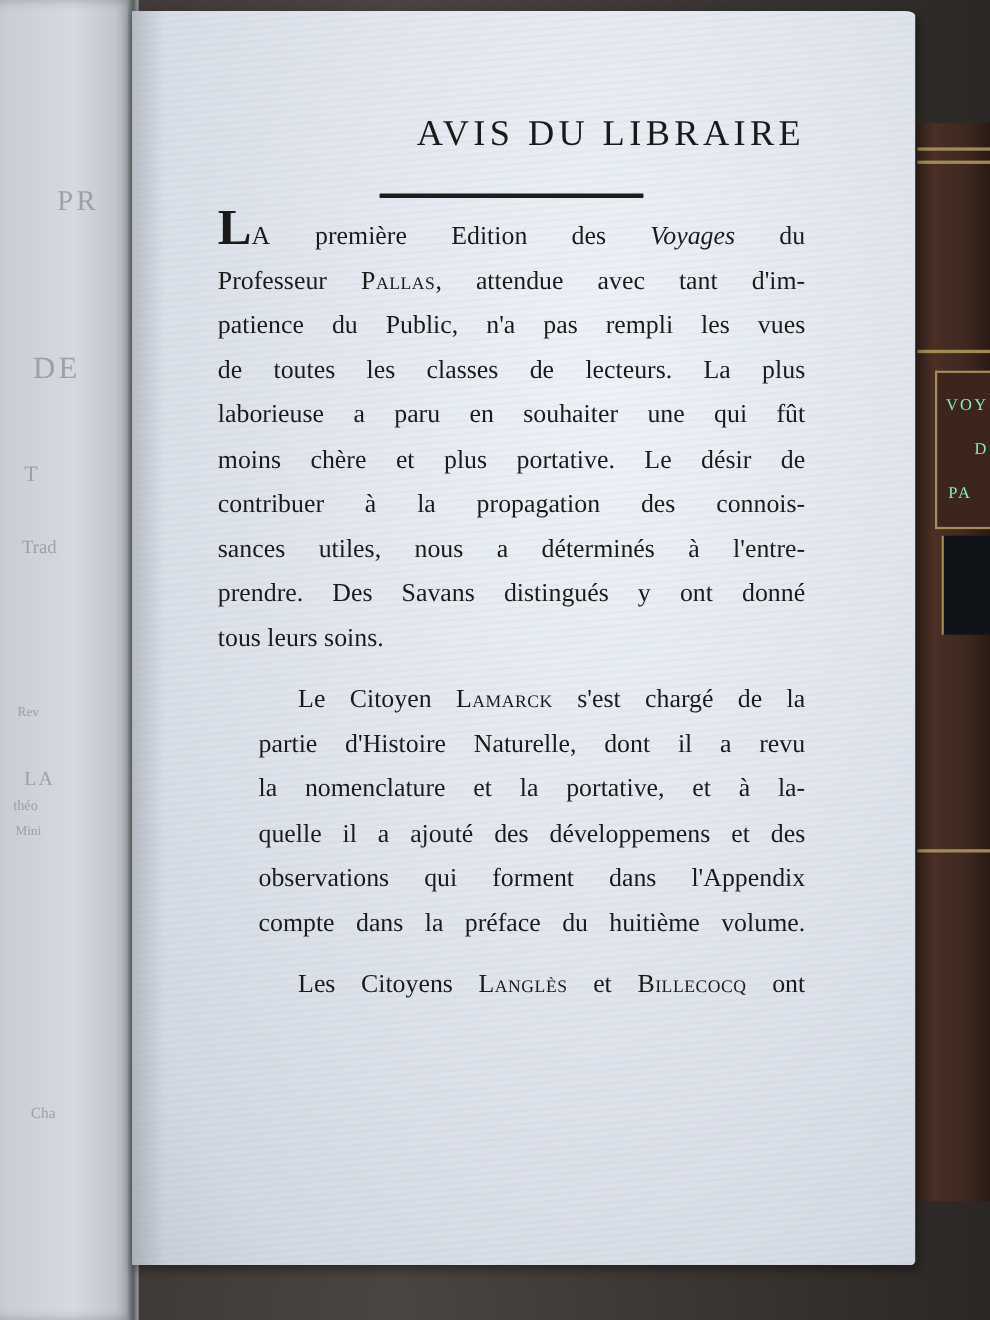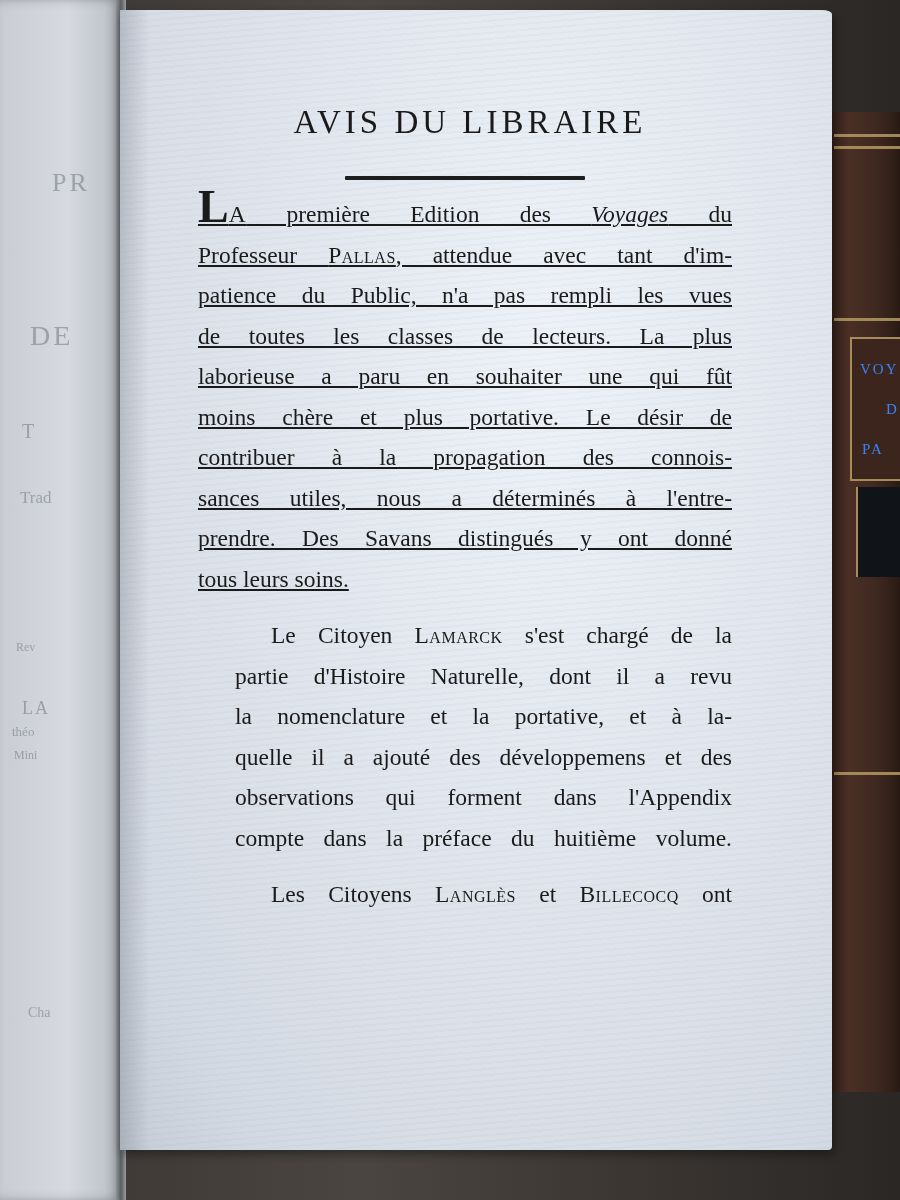--- a/index.html
+++ b/index.html
@@ -71,21 +71,21 @@
       right: 0;
       top: 225px;
       height: 140px;
       border-left: 2px solid #a88c58;
       border-top: 2px solid #a88c58;
       border-bottom: 2px solid #a88c58;
       background: #3b251d;
     }
     .spine .label-text {
       position: absolute;
-      color: #3b82f6;
+      color: #86efac;
       font-size: 15px;
       letter-spacing: 2px;
       font-family: "Liberation Serif", serif;
       white-space: nowrap;
     }
     .spine .dark-panel {
       position: absolute;
       left: 28px;
       right: 0;
       top: 375px;
@@ -125,21 +125,21 @@
     }
     
     .text-block {
       position: absolute;
       left: 78px;
       top: 92px;
       width: 534px;
       color: #1b1a1a;
     }
     .title-1 {
-      text-align: center;
+      text-align: right;
       font-size: 33px;
       letter-spacing: 4px;
       line-height: 40px;
       margin: 0;
       font-weight: normal;
       font-variant: small-caps;
       padding-left: 10px;
     }
     .title-2 {
       text-align: center;
@@ -167,21 +167,20 @@
       display: block;
       text-align: justify;
       text-align-last: justify;
       white-space: nowrap;
     }
     .para .line.last {
       text-align-last: left;
     }
     .para-1 {
       margin-top: 12px;
-      text-decoration: underline;
     }
     .para-2, .para-3 {
       margin-top: 16px;
       margin-left: 37px;
     }
     .indent {
       padding-left: 36px;
     }
     .dropcap {
       font-size: 46px;

